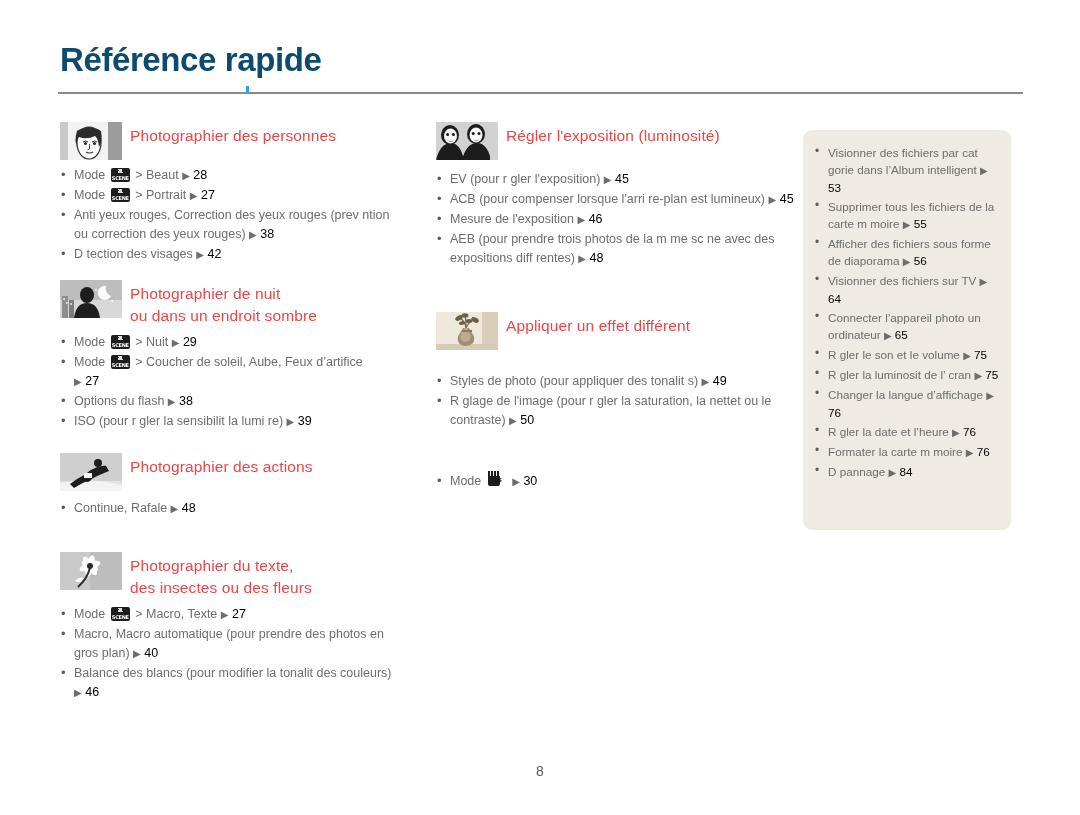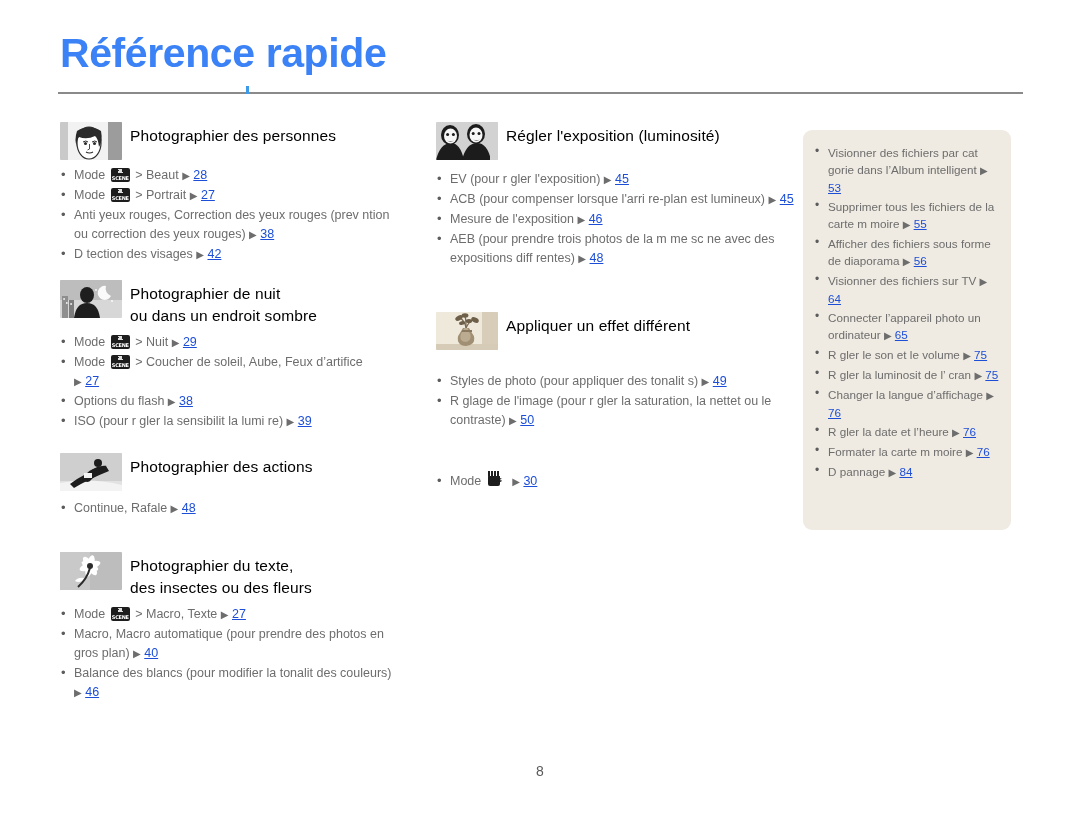--- a/index.html
+++ b/index.html
@@ -20,24 +20,24 @@
     position: relative;
     width: 1080px;
     height: 815px;
     box-sizing: border-box;
   }
 
   
   .page-title {
     position: absolute;
     left: 60px;
-    top: 33px;
-    font-size: 41px;
+    top: 43px;
+    font-size: 33px;
     font-weight: bold;
-    color: #3b82f6;
+    color: #0c4a6e;
     letter-spacing: -0.4px;
     line-height: 1;
     white-space: nowrap;
   }
   .title-rule {
     position: absolute;
     left: 58px;
     top: 92px;
     width: 965px;
     height: 2px;
@@ -93,21 +93,21 @@
     height: 38px;
     border-radius: 1px;
     overflow: hidden;
   }
   .sec-head .titles {
     margin-left: 70px;
     padding-top: 3px;
   }
   .sec-title {
     display: block;
-    color: #000000;
+    color: #ef4444;
     font-size: 15.5px;
     line-height: 22px;
     letter-spacing: 0.1px;
     white-space: nowrap;
   }
 
   
   ul.bul {
     list-style: none;
     margin: 0;
@@ -124,21 +124,21 @@
   ul.bul > li::before {
     content: "\2022";
     position: absolute;
     left: 1px;
     top: -1px;
     font-size: 13px;
     color: #5c5c5c;
   }
 
   .arrow { font-size: 10px; color: #6d6d6d; }
-  .pg { color: #1d4ed8; text-decoration: underline; }
+  .pg { color: #000000; }
 
   
   .ico-scene {
     display: inline-block;
     vertical-align: -3px;
     width: 19px;
     height: 14px;
     background: #1d1d1d;
     border-radius: 2px;
     position: relative;

